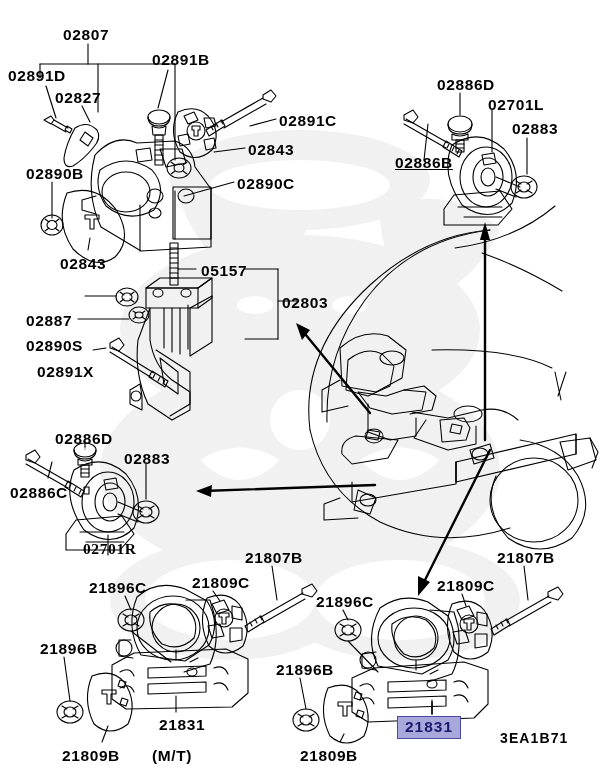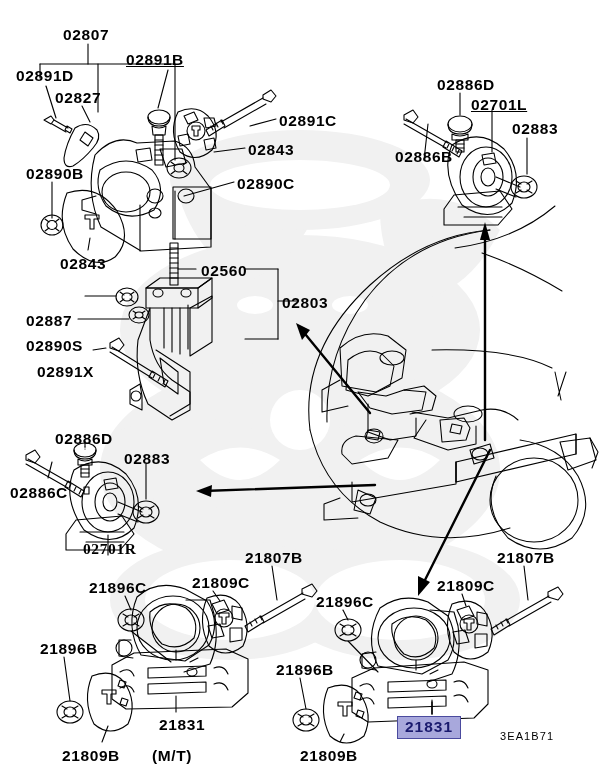--- a/index.html
+++ b/index.html
@@ -31,22 +31,22 @@
     position: absolute;
     font-family: "Liberation Sans", sans-serif;
     font-size: 15.5px;
     font-weight: bold;
     color: #000000;
     letter-spacing: 0.6px;
     white-space: nowrap;
     line-height: 1;
   }
   .lbl.code {
-    font-size: 11px;
-    font-weight: normal;
+    font-size: 14px;
+    font-weight: bold;
     letter-spacing: 1.1px;
     font-family: "Liberation Sans", sans-serif;
   }
   .lbl.highlight {
     background: #a8a8dc;
     border: 1px solid #4a4a9e;
     color: #1a1a6e;
     padding: 2px 7px 3px 7px;
     letter-spacing: 1px;
   }
@@ -484,41 +484,41 @@
       </g>
       <line x1="340" y1="742" x2="344" y2="734"></line>
 
       <line x1="432" y1="714" x2="432" y2="702" stroke-width="1.4"></line>
     </g>
   </svg>
 
   <div id="label-layer">
 
     <span class="lbl" style="left:63px;  top:27px;">02807</span>
-    <span class="lbl" style="left:126px; top:52px;text-decoration:underline;">02891B</span>
-    <span class="lbl" style="left:16px;  top:68px;">02891D</span>
+    <span class="lbl" style="left:152px; top:52px;">02891B</span>
+    <span class="lbl" style="left:8px;  top:68px;">02891D</span>
     <span class="lbl" style="left:55px;  top:90px;">02827</span>
     <span class="lbl" style="left:279px; top:113px;">02891C</span>
     <span class="lbl" style="left:248px; top:142px;">02843</span>
     <span class="lbl" style="left:237px; top:176px;text-align:center;">02890C</span>
     <span class="lbl" style="left:26px;  top:166px;">02890B</span>
     <span class="lbl" style="left:60px;  top:256px;">02843</span>
-    <span class="lbl" style="left:201px; top:263px;">02560</span>
+    <span class="lbl" style="left:201px; top:263px;">05157</span>
     <span class="lbl" style="left:282px; top:295px;">02803</span>
     <span class="lbl" style="left:26px;  top:290px;margin-top:48px;">02890S</span>
     <span class="lbl" style="left:26px;  top:313px;">02887</span>
     <span class="lbl" style="left:37px;  top:344px;margin-top:20px;">02891X</span>
     <span class="lbl" style="left:55px;  top:431px;">02886D</span>
     <span class="lbl" style="left:124px; top:451px;">02883</span>
     <span class="lbl" style="left:10px;  top:485px;">02886C</span>
     <span class="lbl" style="left:83px;  top:541px;font-family:Liberation Serif, serif;">02701R</span>
     <span class="lbl" style="left:437px; top:77px;">02886D</span>
-    <span class="lbl" style="left:471px; top:97px;text-decoration:underline;">02701L</span>
+    <span class="lbl" style="left:488px; top:97px;">02701L</span>
     <span class="lbl" style="left:512px; top:121px;">02883</span>
-    <span class="lbl" style="left:395px; top:149px;">02886B</span>
+    <span class="lbl" style="left:395px; top:155px;text-decoration:underline;">02886B</span>
     <span class="lbl" style="left:245px; top:550px;">21807B</span>
     <span class="lbl" style="left:192px; top:575px;">21809C</span>
     <span class="lbl" style="left:89px;  top:580px;">21896C</span>
     <span class="lbl" style="left:316px; top:594px;">21896C</span>
     <span class="lbl" style="left:40px;  top:641px;">21896B</span>
     <span class="lbl" style="left:159px; top:717px;">21831</span>
     <span class="lbl" style="left:152px; top:748px;">(M/T)</span>
     <span class="lbl" style="left:62px;  top:748px;">21809B</span>
     <span class="lbl" style="left:276px; top:662px;">21896B</span>
     <span class="lbl" style="left:300px; top:748px;">21809B</span>

